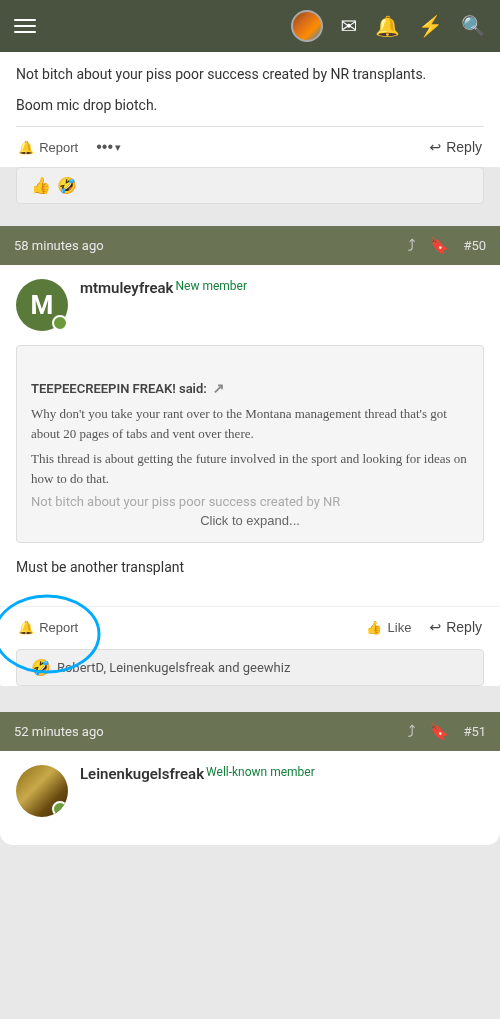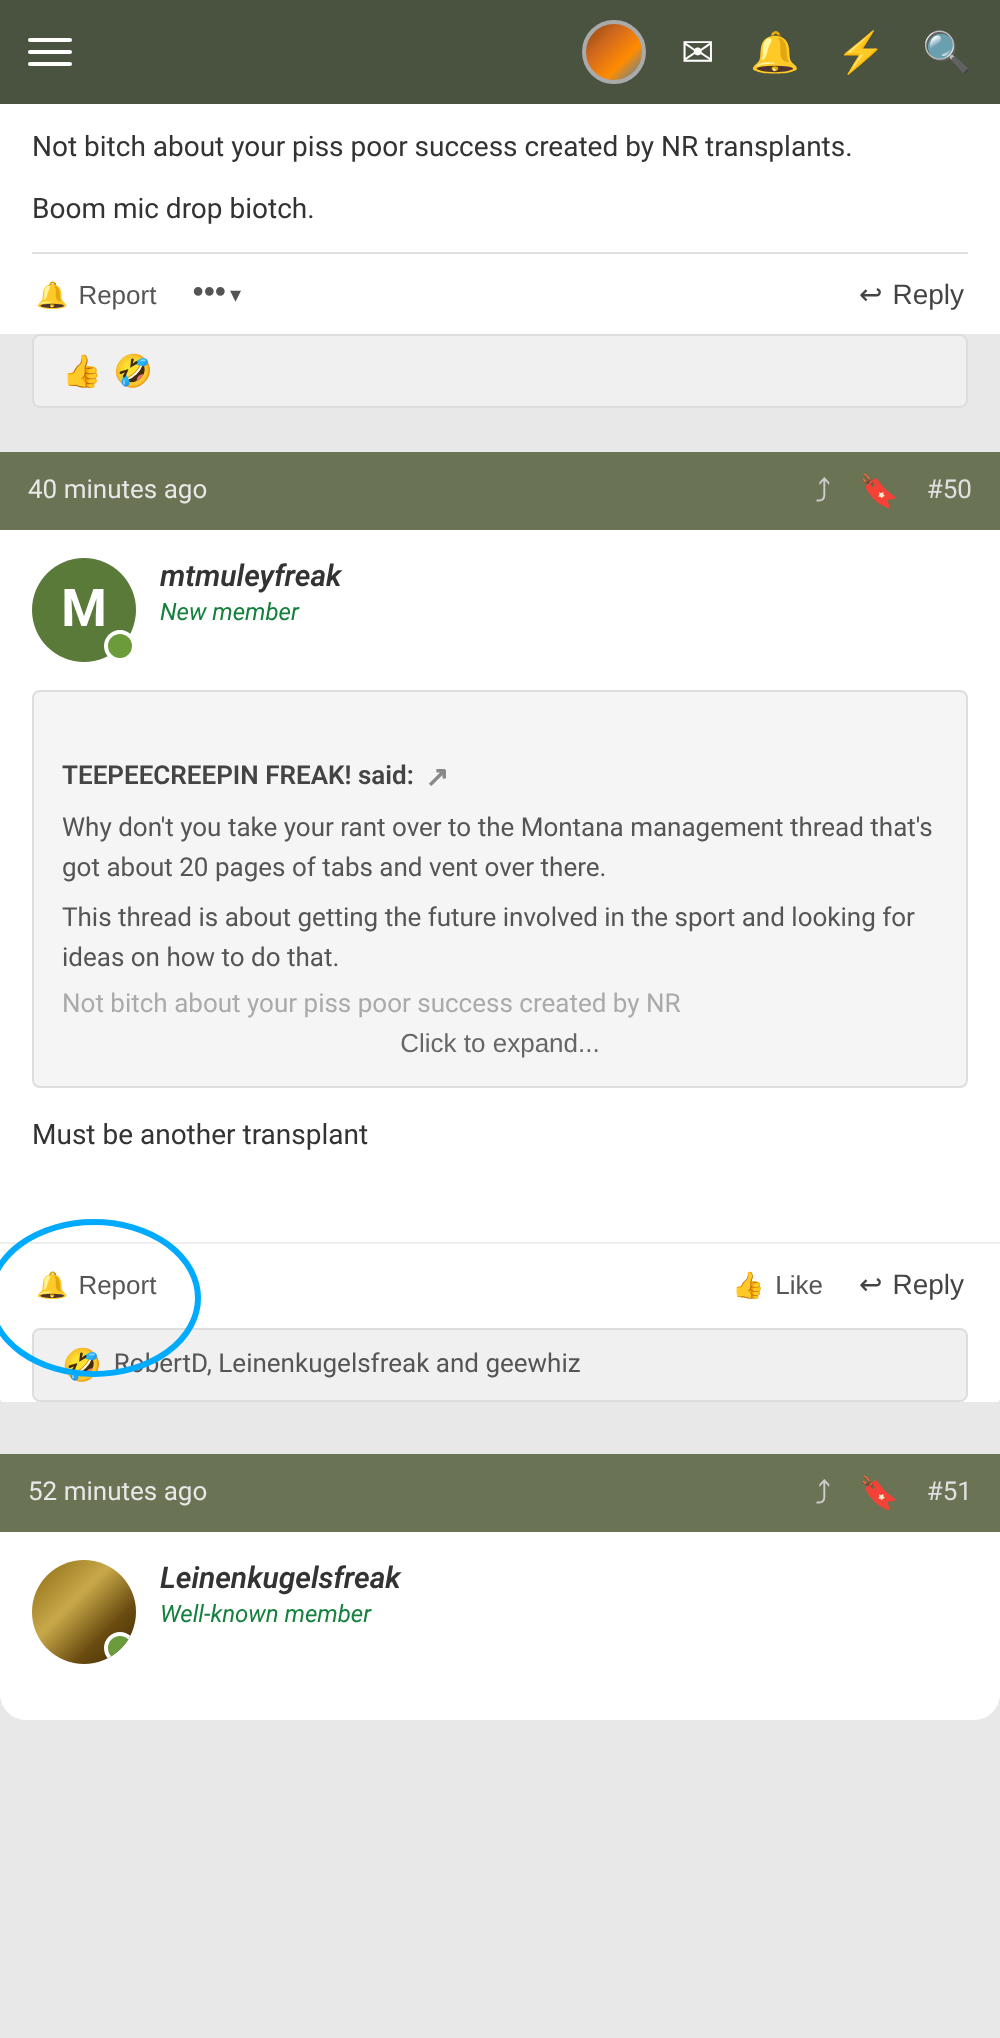--- a/index.html
+++ b/index.html
@@ -117,21 +117,21 @@
     }
     .avatar-m { background: #5a7a3a; }
     .avatar-badge {
       position: absolute;
       bottom: 0; right: 0;
       width: 16px; height: 16px;
       background: #6b9b3a;
       border-radius: 50%;
       border: 2px solid #fff;
     }
-    .user-details { display: flex; flex-direction: column; gap: 2px; font-style: italic; }
+    .user-details { display: flex; flex-direction: row; gap: 2px; }
     .username { font-size: 15px; font-weight: 600; color: #333; }
     .user-role { font-size: 12px; color: #15803d; }
 
     
     .quote-block {
       background: #f5f5f5;
       border: 1px solid #ddd;
       border-radius: 4px;
       padding: 10px 14px;
       margin-bottom: 14px;
@@ -141,35 +141,35 @@
     .quote-header {
       font-weight: 600;
       color: #444;
       margin-bottom: 8px;
       display: flex;
       align-items: center;
       gap: 6px;
       font-size: 13px;
       margin-top: 24px;
     }
-    .quote-text { line-height: 1.5; color: #555; margin-bottom: 6px; }
+    .quote-text { line-height: 1.5; color: #555; margin-bottom: 6px; font-family: Liberation Serif, serif; }
     .quote-text-faded { color: #aaa; font-size: 13px; }
     .expand-btn {
       display: block;
       text-align: center;
       color: #666;
       font-size: 13px;
       cursor: pointer;
       padding: 4px;
       background: none;
       border: none;
       width: 100%;
     }
 
-    .post-main-text { font-size: 14px; color: #333; line-height: 1.5; margin-bottom: 28px; }
+    .post-main-text { font-size: 14px; color: #333; line-height: 1.5; margin-bottom: 14px; }
 
     .post-footer {
       display: flex;
       align-items: center;
       justify-content: space-between;
       padding: 8px 16px 10px 16px;
       border-top: 1px solid #eee;
       position: relative;
     }
     .post-footer-left { display: flex; align-items: center; gap: 10px; }
@@ -251,21 +251,21 @@
 <div class="reactions-bar">
   <span class="reaction-emoji">👍</span>
   <span class="reaction-emoji">🤣</span>
 </div>
 
 <div class="gap"></div>
 
 <div class="post-card">
   <div class="post-header">
     <div class="post-header-left">
-      <span>40 minutes ago</span>
+      <span>58 minutes ago</span>
     </div>
     <div class="post-header-right">
       <span class="header-icon">⤴</span>
       <span class="header-icon">🔖</span>
       <span class="post-number">#50</span>
     </div>
   </div>
 
   <div class="post-body">
     <div class="user-info">

